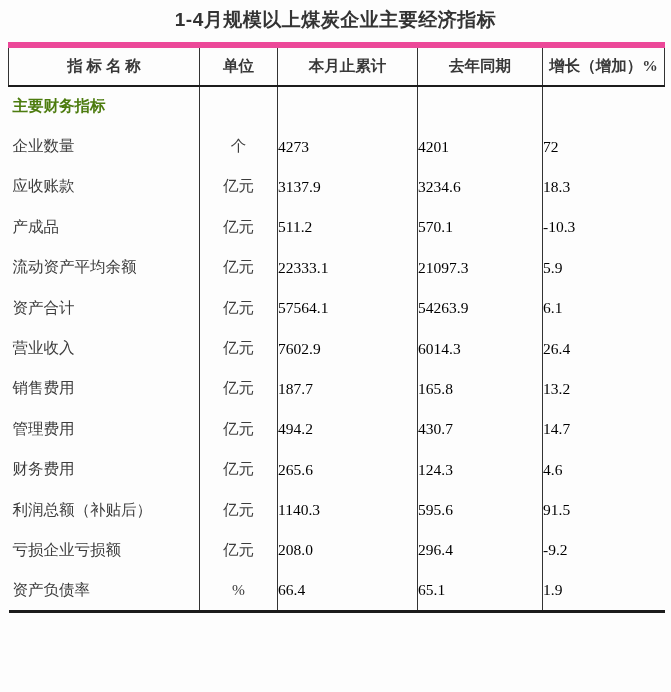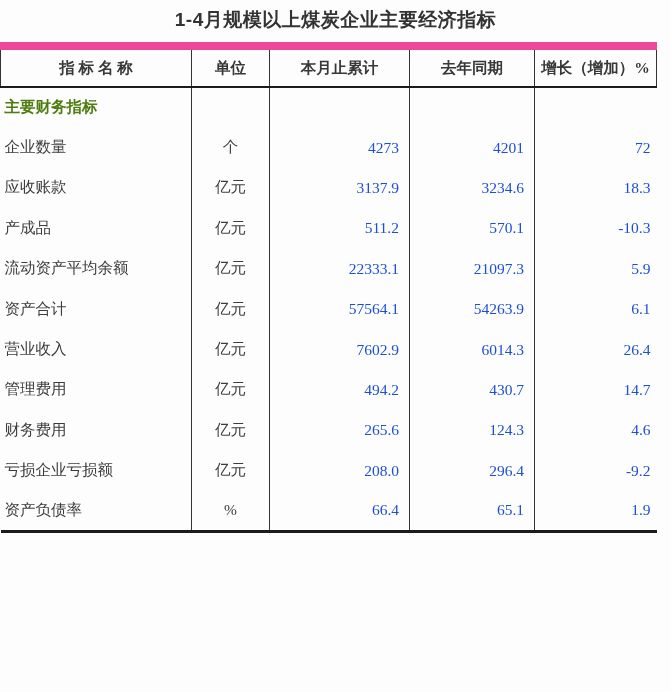--- a/index.html
+++ b/index.html
@@ -19,23 +19,23 @@
     text-align: center;
     font-family: "Liberation Sans", "DejaVu Sans", sans-serif;
     font-size: 19px;
     font-weight: bold;
     color: #333333;
     letter-spacing: 0.5px;
   }
   table.stats {
     border-collapse: collapse;
     table-layout: fixed;
-    margin-left: 0;
+    margin-left: 8px;
     width: 656px;
-    border-top: 8px solid #ec4899;
+    border-top: 6px solid #ec4899;
     border-bottom: 3px solid #1c1c1c;
   }
   col.c1 { width: 191px; }
   col.c2 { width: 78px; }
   col.c3 { width: 140px; }
   col.c4 { width: 125px; }
   col.c5 { width: 122px; }
   th, td {
     padding: 0;
     font-size: 15.5px;
@@ -52,21 +52,21 @@
     text-align: center;
     color: #383838;
   }
   
   thead th { border-left: 1px solid #333333; }
   thead th:last-child { border-right: 1px solid #333333; }
   
   tbody td + td { border-left: 1px solid #333333; }
   td.name { text-align: left; padding-left: 4px; color: #3c3c3c; }
   td.unit { text-align: center; color: #3c3c3c; }
-  td.num  { text-align: right; padding-right: 10px; color: #1d4ed8; }
+  td.num  { text-align: left; padding-right: 10px; color: #000000; }
   td.num.last { padding-right: 6px; }
   tr.section-row td.name { font-weight: bold; color: #4d7c0f; }
 </style>
 </head>
 <body>
 
 <div class="page">
   <h1 class="title">1-4月规模以上煤炭企业主要经济指标</h1>
 
   <table class="stats">
@@ -131,32 +131,46 @@
         <td class="num last">6.1</td>
       </tr>
       <tr>
         <td class="name">营业收入</td>
         <td class="unit">亿元</td>
         <td class="num">7602.9</td>
         <td class="num">6014.3</td>
         <td class="num last">26.4</td>
       </tr>
       <tr>
+        <td class="name">销售费用</td>
+        <td class="unit">亿元</td>
+        <td class="num">187.7</td>
+        <td class="num">165.8</td>
+        <td class="num last">13.2</td>
+      </tr>
+      <tr>
         <td class="name">管理费用</td>
         <td class="unit">亿元</td>
         <td class="num">494.2</td>
         <td class="num">430.7</td>
         <td class="num last">14.7</td>
       </tr>
       <tr>
         <td class="name">财务费用</td>
         <td class="unit">亿元</td>
         <td class="num">265.6</td>
         <td class="num">124.3</td>
         <td class="num last">4.6</td>
+      </tr>
+      <tr>
+        <td class="name">利润总额（补贴后）</td>
+        <td class="unit">亿元</td>
+        <td class="num">1140.3</td>
+        <td class="num">595.6</td>
+        <td class="num last">91.5</td>
       </tr>
       <tr>
         <td class="name">亏损企业亏损额</td>
         <td class="unit">亿元</td>
         <td class="num">208.0</td>
         <td class="num">296.4</td>
         <td class="num last">-9.2</td>
       </tr>
       <tr>
         <td class="name">资产负债率</td>

